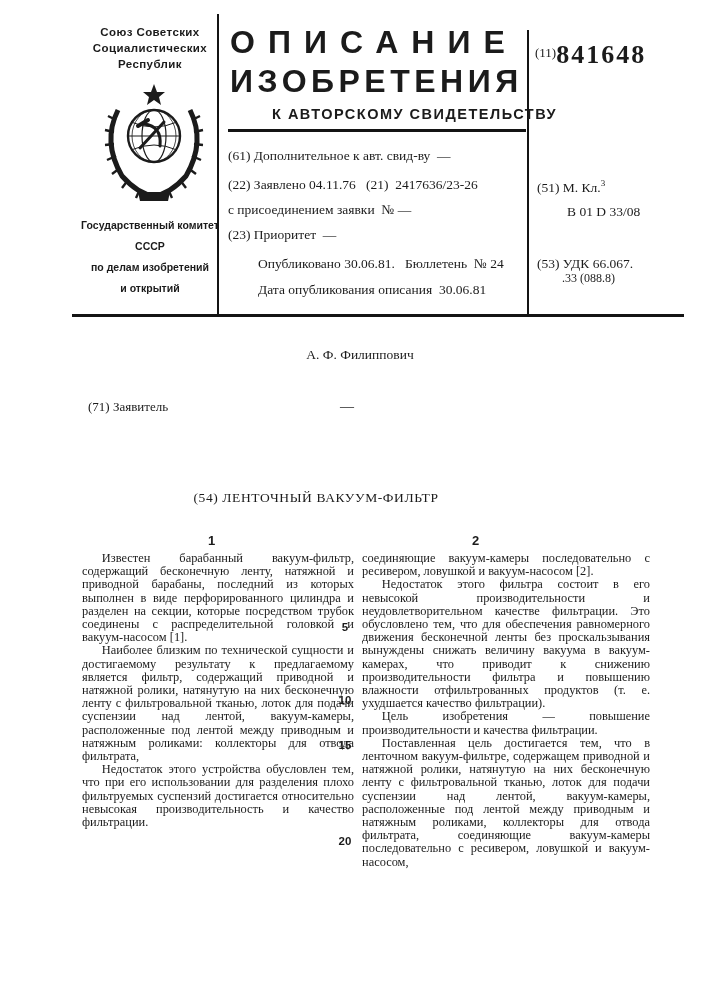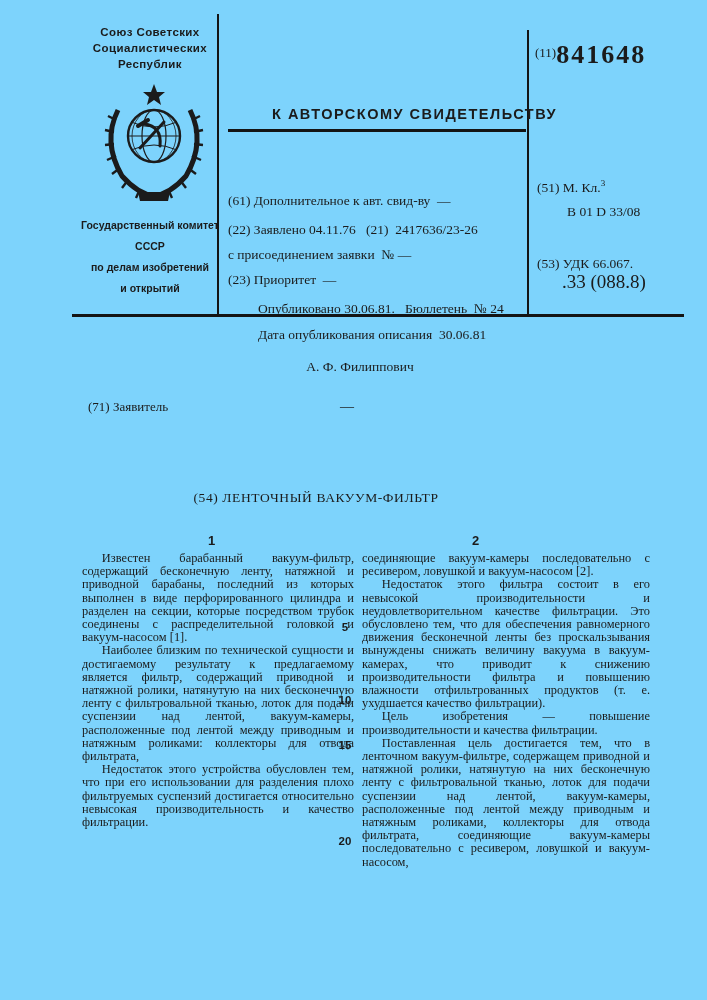--- a/index.html
+++ b/index.html
@@ -6,21 +6,21 @@
   body{
     width:707px;height:1000px;
     background:#eceae4;
     font-family:"Liberation Serif", serif;
     color:#1b1b1b;
     position:relative;
     overflow:hidden;
   }
   .page{
     position:absolute;inset:0;
-    background:#7dd3fc;
+    background:#ffffff;
   }
   
   .union{
     position:absolute;left:80px;top:24px;width:140px;
     font-family:"Liberation Sans", sans-serif;
     font-weight:bold;font-size:11.5px;line-height:16px;
     text-align:center;letter-spacing:.4px;
   }
   .emblem{position:absolute;left:98px;top:80px;}
   .committee{
@@ -39,43 +39,43 @@
   }
   .big-title .l1{font-size:32px;letter-spacing:13px;display:block;}
   .big-title .l2{font-size:32px;letter-spacing:4.5px;display:block;margin-top:2px;}
   .subtitle{
     position:absolute;left:232px;top:106px;width:296px;
     font-family:"Liberation Sans", sans-serif;font-weight:bold;
     font-size:14.5px;letter-spacing:1.5px;white-space:nowrap;margin-left:40px;
   }
   .head-rule{position:absolute;left:228px;top:129px;width:298px;height:3px;background:#141414;}
 
-  .fieldrow{position:absolute;left:228px;font-size:13.5px;white-space:pre;margin-top:45px;}
+  .fieldrow{position:absolute;left:228px;font-size:13.5px;white-space:pre;}
   .f61{top:148px;}
   .f22{top:177px;}
   .fjoin{top:202px;}
   .f23{top:227px;}
   .fpub{top:256px;left:258px;}
   .fdate{top:282px;left:258px;}
 
   .docnum{position:absolute;left:535px;top:40px;white-space:nowrap;}
   .docnum .paren{font-size:13px;vertical-align:6px;}
   .docnum .num{font-size:26px;font-weight:bold;letter-spacing:2px;font-family:"Liberation Serif", serif;}
   .klass{position:absolute;left:537px;top:178px;font-size:13.5px;}
   .klass sup{font-size:9px;}
   .klass-val{position:absolute;left:567px;top:204px;font-size:13.5px;}
   .udc{position:absolute;left:537px;top:256px;font-size:13.5px;}
-  .udc-val{position:absolute;left:562px;top:271px;font-size:19px;}
+  .udc-val{position:absolute;left:562px;top:271px;font-size:12px;}
 
   .midrule{position:absolute;left:72px;top:314px;width:612px;height:2.5px;background:#141414;}
 
   
   .author-label{position:absolute;left:86px;top:328px;font-size:13px;font-weight:bold;line-height:19px;}
   .author-label .ind{display:block;padding-left:17px;}
-  .author-name{position:absolute;left:230px;top:347px;width:260px;text-align:center;font-size:13.5px;margin-top:12px;}
+  .author-name{position:absolute;left:230px;top:347px;width:260px;text-align:center;font-size:13.5px;}
   .applicant-label{position:absolute;left:88px;top:399px;font-size:13px;font-weight:normal;}
   .applicant-value{position:absolute;left:340px;top:399px;font-size:14px;}
 
   
   .inv-title{
     position:absolute;left:0;top:490px;width:632px;text-align:center;
     font-size:13.5px;letter-spacing:.6px;
   }
 
   
@@ -134,20 +134,24 @@
   <div class="committee">
     <span>Государственный комитет</span><br>
     <span>СССР</span><br>
     <span>по делам  изобретений</span><br>
     <span>и открытий</span>
   </div>
 
   <div class="vline1"></div>
   <div class="vline2"></div>
 
+  <div class="big-title">
+    <span class="l1">ОПИСАНИЕ</span>
+    <span class="l2">ИЗОБРЕТЕНИЯ</span>
+  </div>
   <div class="subtitle">К  АВТОРСКОМУ  СВИДЕТЕЛЬСТВУ</div>
   <div class="head-rule"></div>
 
   <div class="fieldrow f61">(61) Дополнительное к авт. свид-ву  —</div>
   <div class="fieldrow f22">(22) Заявлено 04.11.76   (21)  2417636/23-26</div>
   <div class="fieldrow fjoin">с присоединением заявки  № —</div>
   <div class="fieldrow f23">(23) Приоритет  —</div>
   <div class="fieldrow fpub">Опубликовано 30.06.81.   Бюллетень  № 24</div>
   <div class="fieldrow fdate">Дата опубликования описания  30.06.81</div>
 

